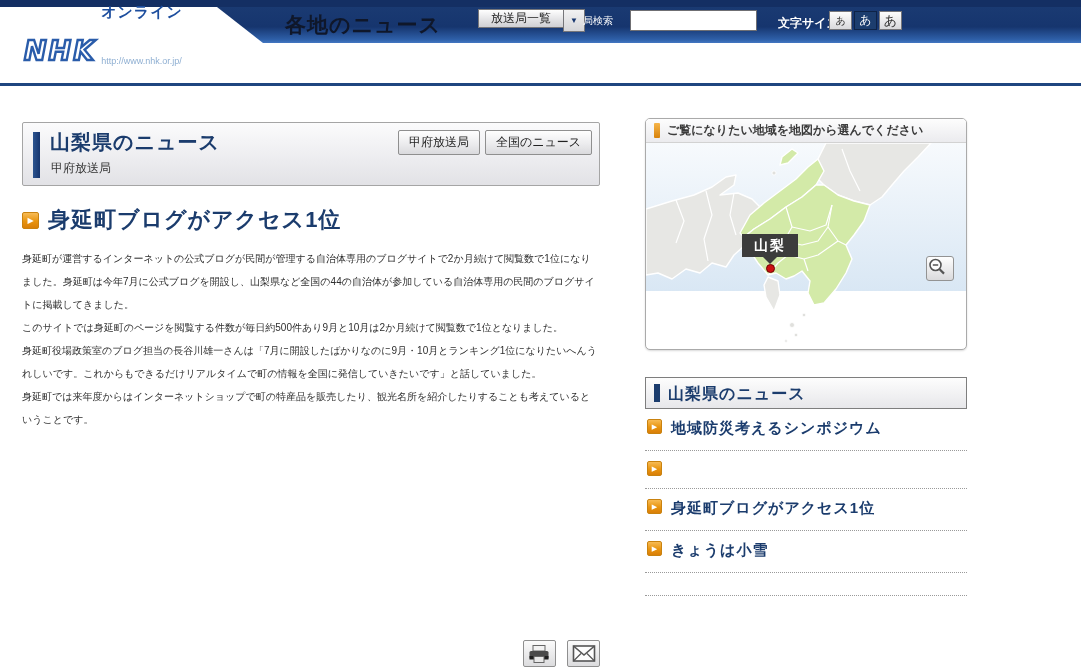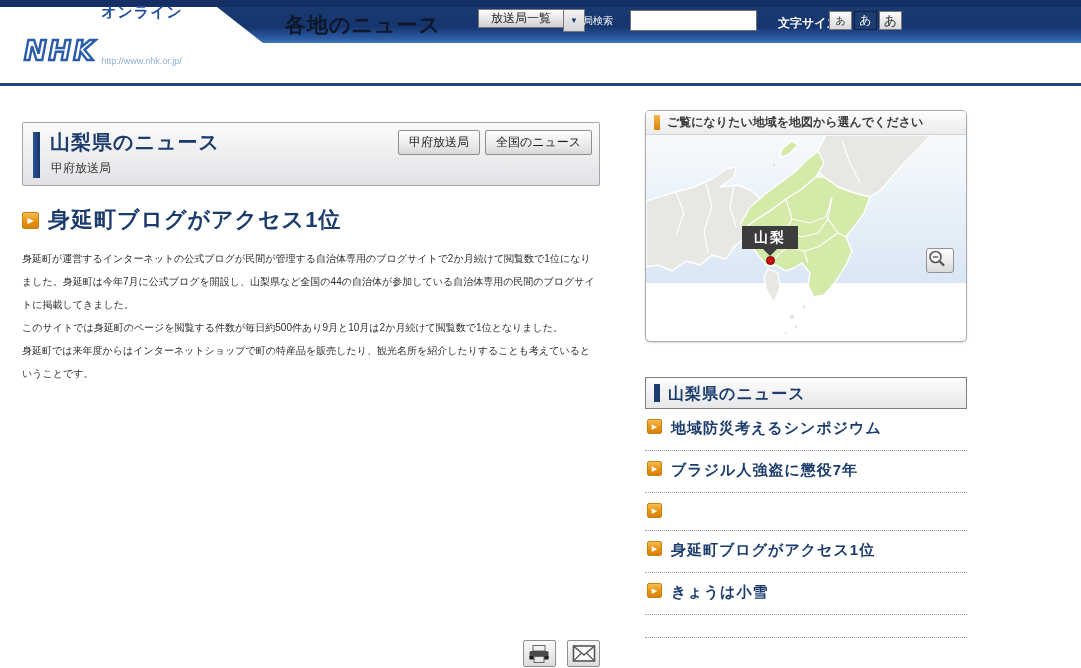--- a/index.html
+++ b/index.html
@@ -78,21 +78,21 @@
   .body-text { margin-top:12px; font-size:10px; line-height:23px; color:#2e2e2e; }
   .article-tools { position:absolute; left:22px; top:640px; width:578px; text-align:right; }
   .tool-btn {
     display:inline-block; width:33px; height:27px; margin-left:7px; vertical-align:top; cursor:pointer;
     border:1px solid #8f8f8f; border-radius:2px; background:linear-gradient(180deg,#fbfbfb,#dcdcde);
     text-align:center; padding-top:3px;
   }
 
   
   .sidebar-map {
-    position:absolute; left:645px; top:110px; width:322px; height:232px;
+    position:absolute; left:645px; top:118px; width:322px; height:232px;
     border:1px solid #aaa; border-radius:5px; overflow:hidden; background:#fff;
     box-shadow:0 1px 2px rgba(0,0,0,.15);
   }
   .map-header {
     height:24px; display:flex; align-items:center; gap:7px; padding-left:8px;
     background:linear-gradient(180deg,#fdfdfd,#ebebee); border-bottom:1px solid #d2d2d2;
   }
   .map-header-bar { width:6px; height:15px; background:linear-gradient(180deg,#f6b54a,#d8820a); border-radius:1px; }
   .map-header-text { font-size:12px; font-weight:bold; color:#3a3a3a; }
   .map-body { position:relative; height:148px; background:linear-gradient(180deg,#f7fafd,#d9e7f4); }
@@ -164,20 +164,21 @@
       <span class="btn">全国のニュース</span>
     </div>
   </div>
   <div class="headline">
     <span class="arrow-ico">▶</span>
     <span class="headline-text">身延町ブログがアクセス1位</span>
   </div>
   <div class="body-text">
     <div>身延町が運営するインターネットの公式ブログが民間が管理する自治体専用のブログサイトで2か月続けて閲覧数で1位になりました。身延町は今年7月に公式ブログを開設し、山梨県など全国の44の自治体が参加している自治体専用の民間のブログサイトに掲載してきました。</div>
     <div>このサイトでは身延町のページを閲覧する件数が毎日約500件あり9月と10月は2か月続けて閲覧数で1位となりました。</div>
+    <div>身延町役場政策室のブログ担当の長谷川雄一さんは「7月に開設したばかりなのに9月・10月とランキング1位になりたいへんうれしいです。これからもできるだけリアルタイムで町の情報を全国に発信していきたいです」と話していました。</div>
     <div>身延町では来年度からはインターネットショップで町の特産品を販売したり、観光名所を紹介したりすることも考えているということです。</div>
   </div>
 </div>
 
 <div class="article-tools">
   <span class="tool-btn"><span><svg width="24" height="20" viewBox="0 0 24 20">
           <rect x="6" y="1.5" width="12" height="5.5" fill="#f2f2f2" stroke="#666"></rect>
           <rect x="2.5" y="7" width="19" height="8" rx="1.5" fill="#4a4a4a"></rect>
           <rect x="2.5" y="12" width="19" height="3.5" fill="#1e1e1e"></rect>
           <rect x="7" y="12.5" width="10" height="6" fill="#e8e8e8" stroke="#666"></rect>
@@ -243,24 +244,20 @@
   <div class="news-header">
     <span class="news-header-bar"></span>
     <span class="news-header-text">山梨県のニュース</span>
   </div>
   <div class="news-item">
     <span class="arrow-ico">▶</span>
     <span class="news-item-label">地域防災考えるシンポジウム</span>
   </div>
   <div class="news-item">
     <span class="arrow-ico">▶</span>
-    <span class="news-item-label">ブラジル人強盗に懲役7年</span>
-  </div>
-  <div class="news-item">
-    <span class="arrow-ico">▶</span>
   </div>
   <div class="news-item">
     <span class="arrow-ico">▶</span>
     <span class="news-item-label">身延町ブログがアクセス1位</span>
   </div>
   <div class="news-item">
     <span class="arrow-ico">▶</span>
     <span class="news-item-label">きょうは小雪</span>
   </div>
   <div class="news-item">

